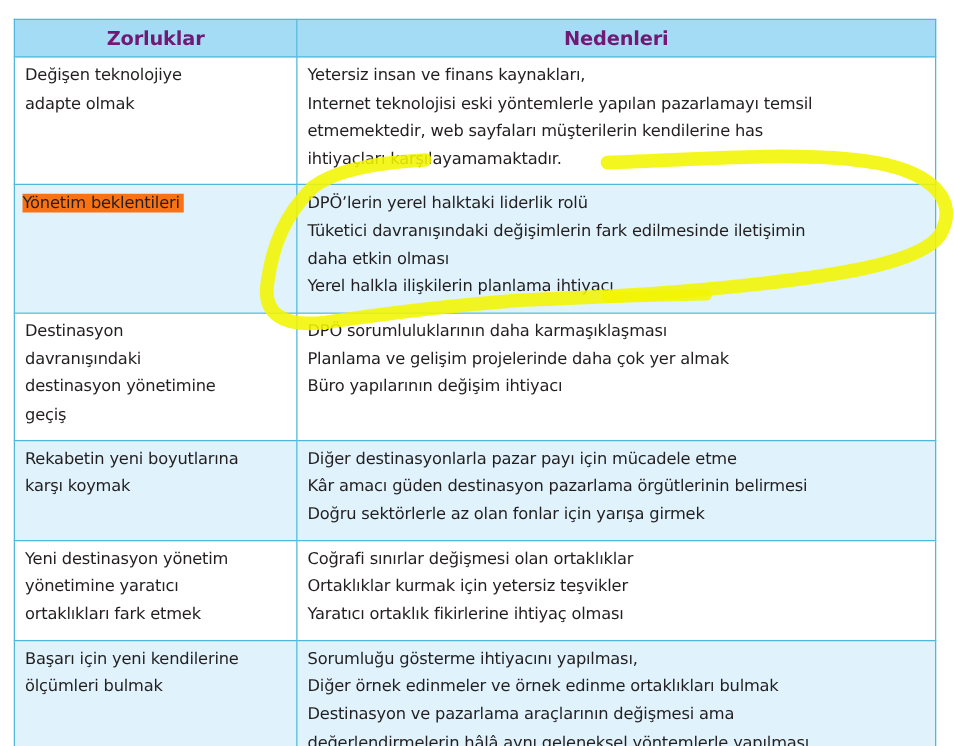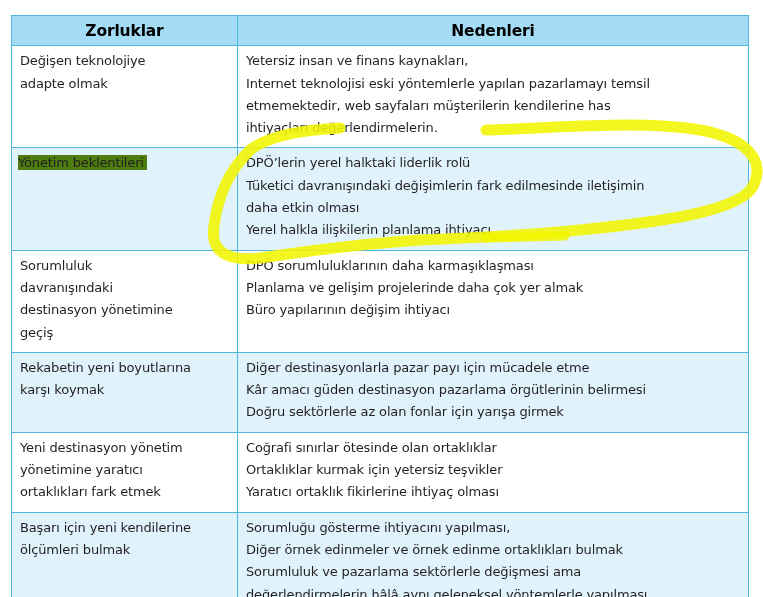--- a/index.html
+++ b/index.html
@@ -37,27 +37,27 @@
       padding: 4px 8px 8px 8px;
       letter-spacing: -0.15px;
     }
     th {
       background: #a3dcf4;
       font-weight: bold;
       text-align: center;
       height: 22px;
       padding: 4px 8px 3px 8px;
       font-size: 15.5px;
-      color: #000000;
+      color: #701a75;
     }
     tr.row-white td { background: #ffffff; }
     tr.row-blue td { background: #e0f3fc; }
     .line { display: block; white-space: nowrap; }
     .hl {
-      background: #4d7c0f;
+      background: #f97316;
       padding: 0 3px 0 0;
       margin-left: -2px;
     }
     .overlay {
       position: absolute;
       left: 0;
       top: 0;
       width: 763px;
       height: 597px;
       pointer-events: none;
@@ -82,39 +82,39 @@
 
       <tr class="row-white" style="height:98px;">
         <td>
           <span class="line">Değişen teknolojiye</span>
           <span class="line">adapte olmak</span>
         </td>
         <td>
           <span class="line">Yetersiz insan ve finans kaynakları,</span>
           <span class="line">Internet teknolojisi eski yöntemlerle yapılan pazarlamayı temsil</span>
           <span class="line">etmemektedir, web sayfaları müşterilerin kendilerine has</span>
-          <span class="line">ihtiyaçları değerlendirmelerin.</span>
+          <span class="line">ihtiyaçları karşılayamamaktadır.</span>
         </td>
       </tr>
 
       <tr class="row-blue" style="height:98px;">
         <td>
           <span class="line"><span class="hl">Yönetim beklentileri</span></span>
         </td>
         <td>
           <span class="line">DPÖ’lerin yerel halktaki liderlik rolü</span>
           <span class="line">Tüketici davranışındaki değişimlerin fark edilmesinde iletişimin</span>
           <span class="line">daha etkin olması</span>
           <span class="line">Yerel halkla ilişkilerin planlama ihtiyacı</span>
         </td>
       </tr>
 
       <tr class="row-white" style="height:98px;">
         <td>
-          <span class="line">Sorumluluk</span>
+          <span class="line">Destinasyon</span>
           <span class="line">davranışındaki</span>
           <span class="line">destinasyon yönetimine</span>
           <span class="line">geçiş</span>
         </td>
         <td>
           <span class="line">DPÖ sorumluluklarının daha karmaşıklaşması</span>
           <span class="line">Planlama ve gelişim projelerinde daha çok yer almak</span>
           <span class="line">Büro yapılarının değişim ihtiyacı</span>
         </td>
       </tr>
@@ -131,35 +131,35 @@
         </td>
       </tr>
 
       <tr class="row-white" style="height:74px;">
         <td>
           <span class="line">Yeni destinasyon yönetim</span>
           <span class="line">yönetimine yaratıcı</span>
           <span class="line">ortaklıkları fark etmek</span>
         </td>
         <td>
-          <span class="line">Coğrafi sınırlar ötesinde olan ortaklıklar</span>
+          <span class="line">Coğrafi sınırlar değişmesi olan ortaklıklar</span>
           <span class="line">Ortaklıklar kurmak için yetersiz teşvikler</span>
           <span class="line">Yaratıcı ortaklık fikirlerine ihtiyaç olması</span>
         </td>
       </tr>
 
       <tr class="row-blue" style="height:99px;">
         <td>
           <span class="line">Başarı için yeni kendilerine</span>
           <span class="line">ölçümleri bulmak</span>
         </td>
         <td>
           <span class="line">Sorumluğu gösterme ihtiyacını yapılması,</span>
           <span class="line">Diğer örnek edinmeler ve örnek edinme ortaklıkları bulmak</span>
-          <span class="line">Sorumluluk ve pazarlama sektörlerle değişmesi ama</span>
+          <span class="line">Destinasyon ve pazarlama araçlarının değişmesi ama</span>
           <span class="line">değerlendirmelerin hâlâ aynı geleneksel yöntemlerle yapılması</span>
         </td>
       </tr>
     </tbody>
   </table>
 </div>
 
 <svg class="overlay" viewBox="0 0 763 597" xmlns="http://www.w3.org/2000/svg">
   <path d="M 486 130
            C 560 128, 640 120, 700 130

